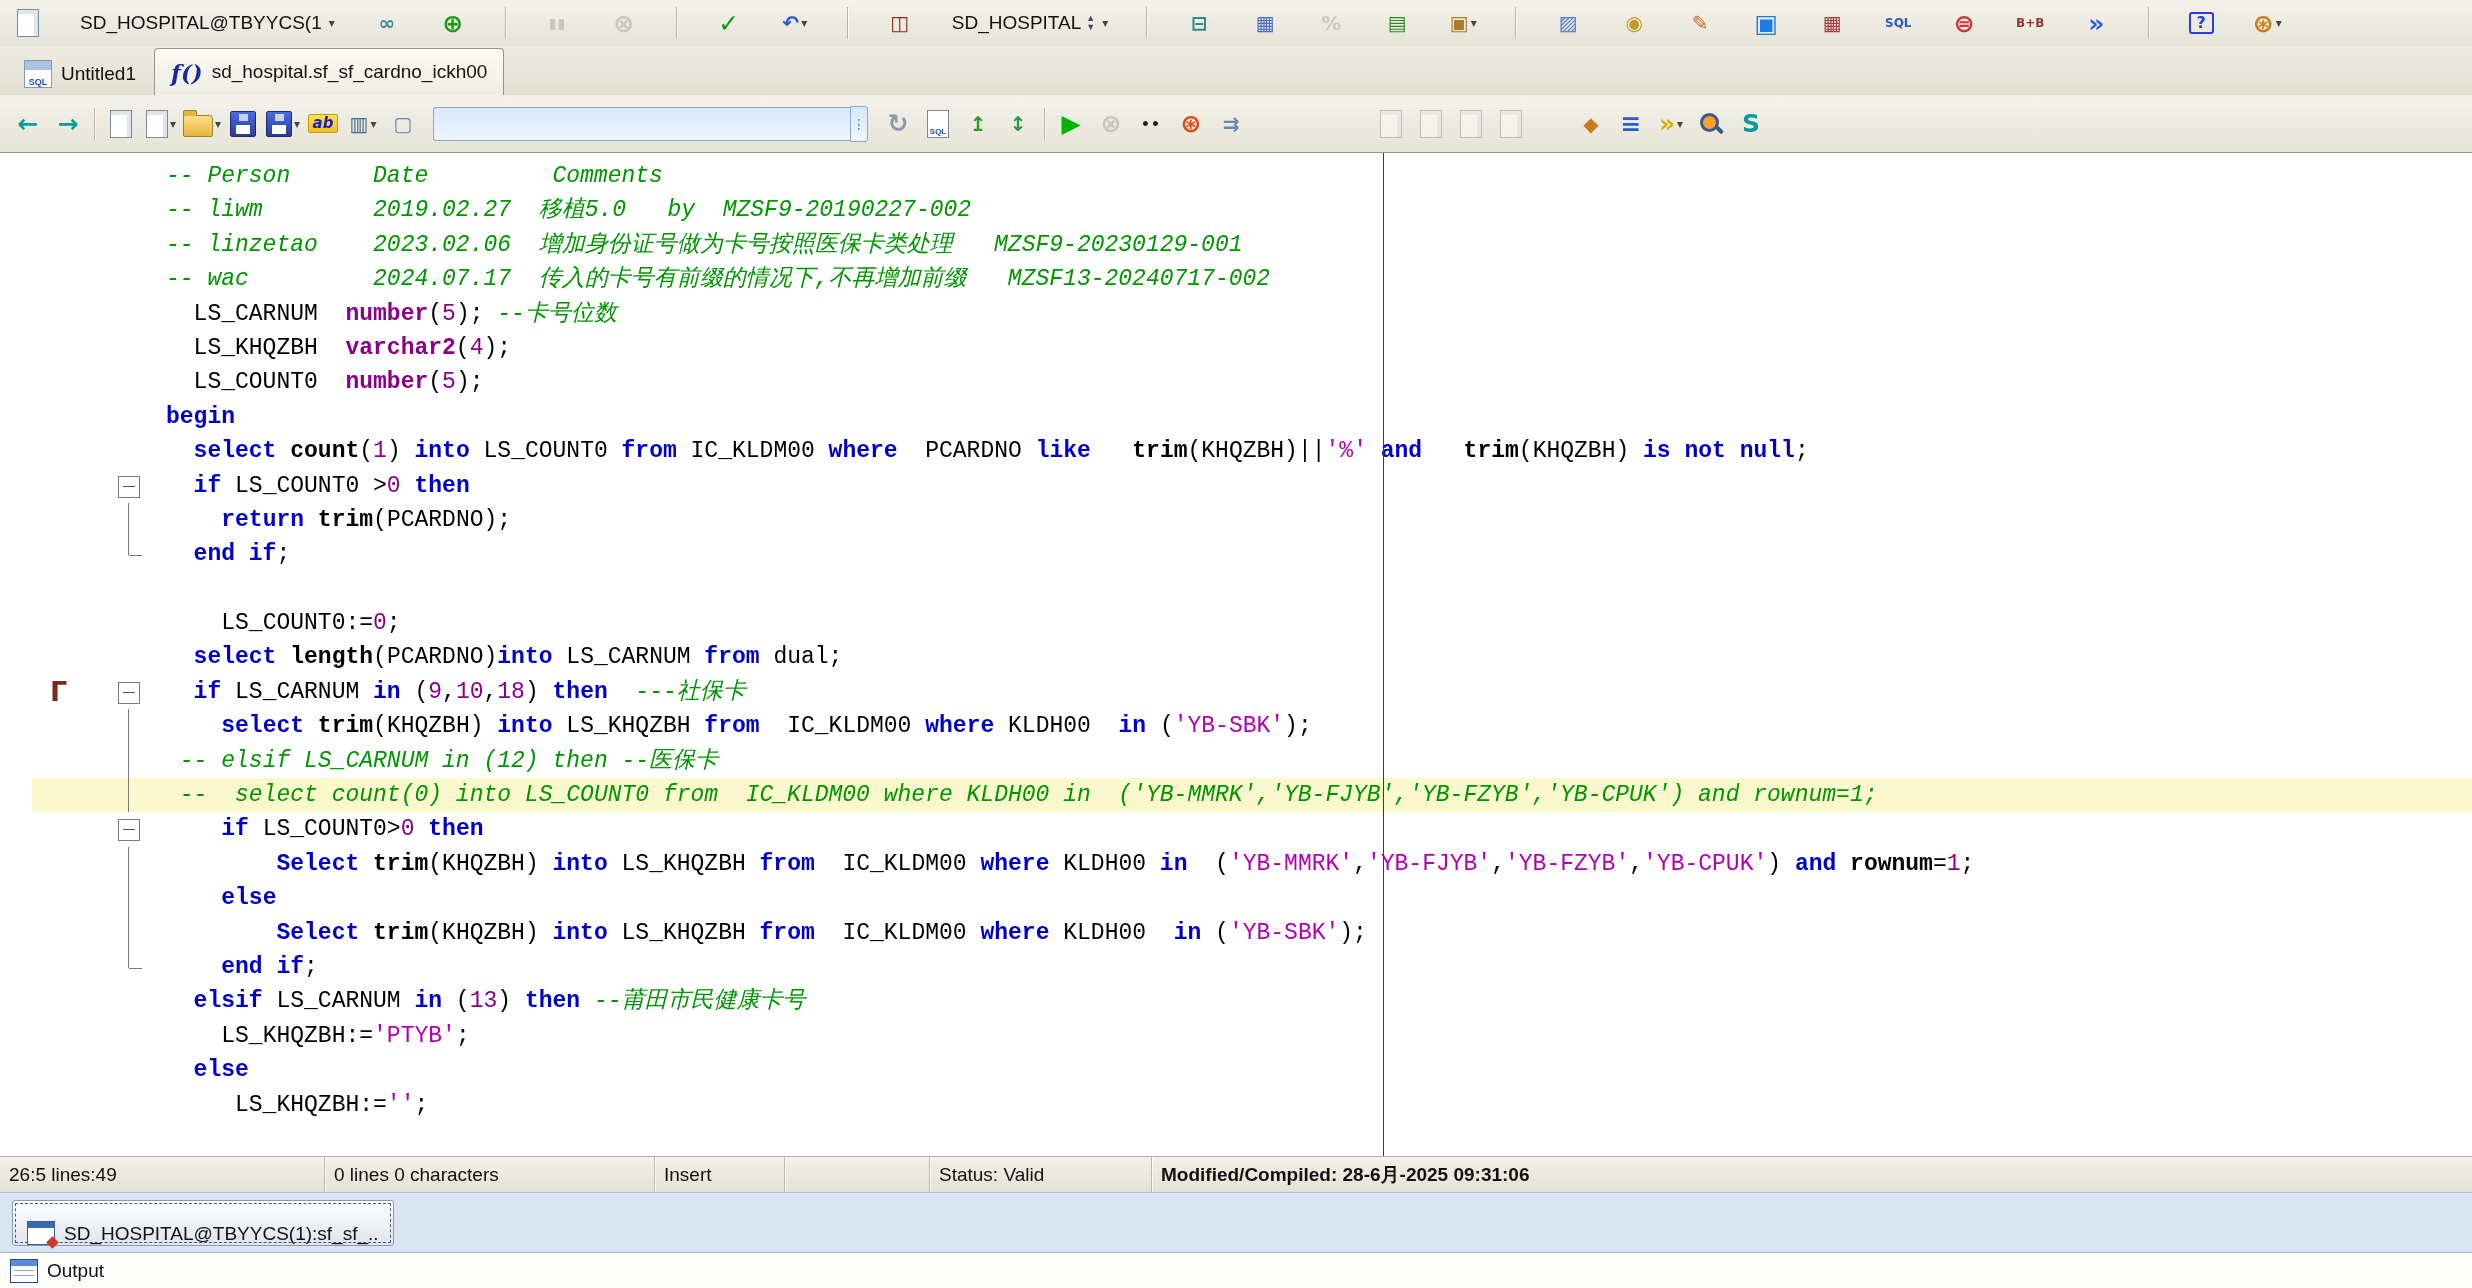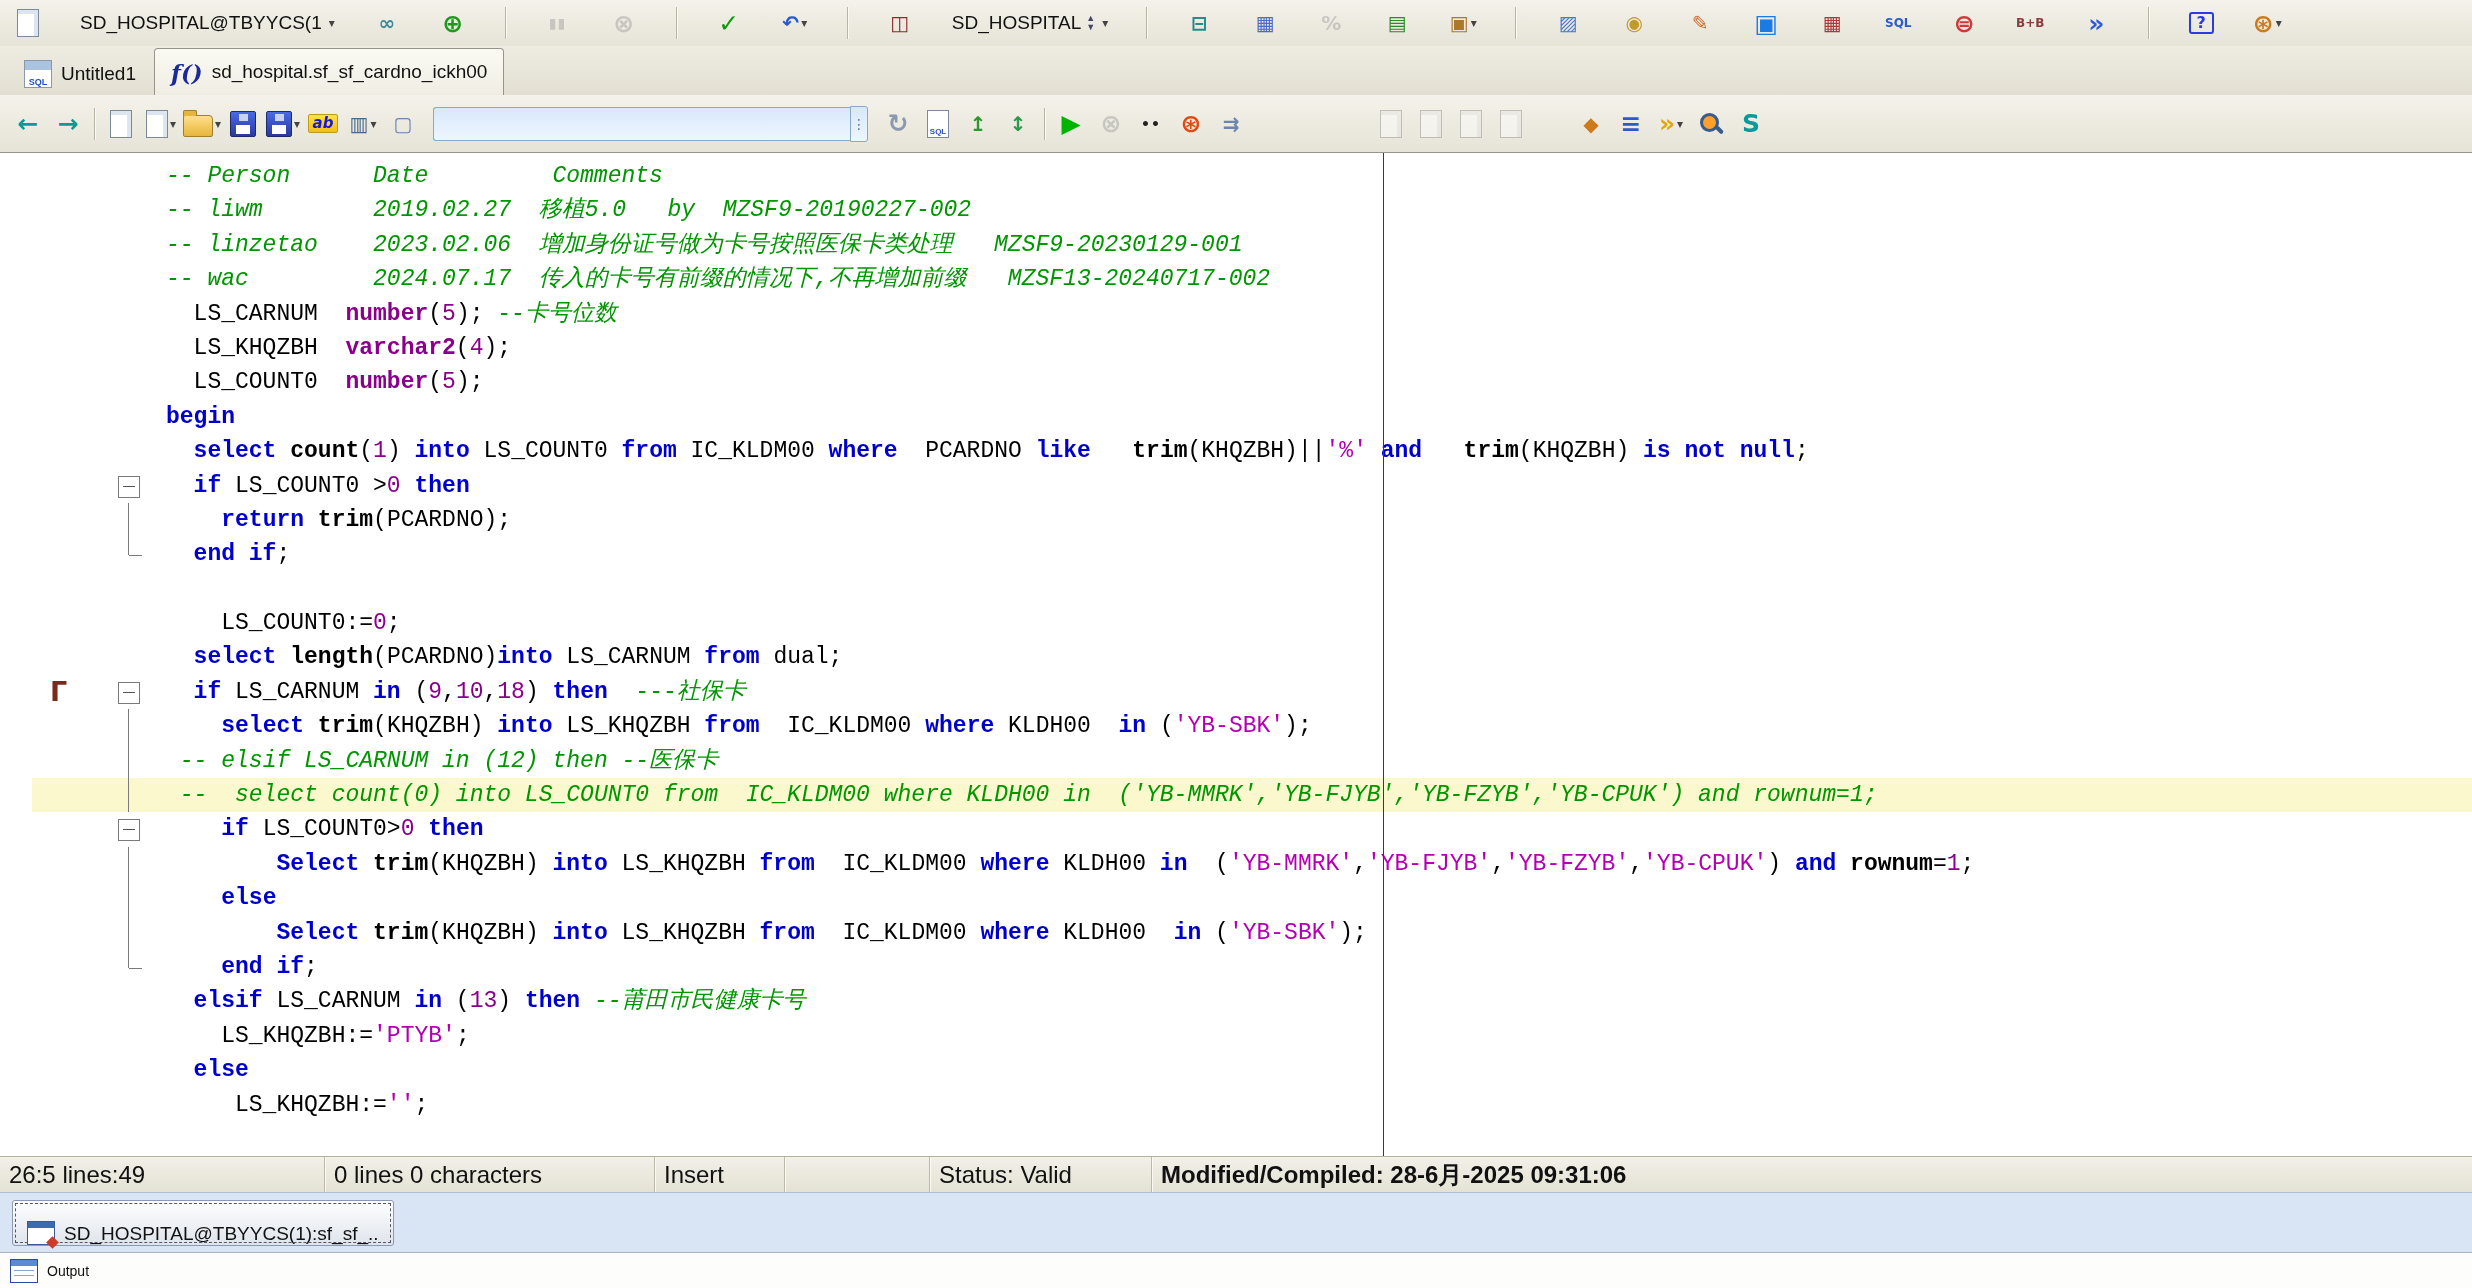--- a/index.html
+++ b/index.html
@@ -71,37 +71,37 @@
   .fn{color:#000;font-weight:bold;}
   .pl{color:#000;}
   .f-box{position:absolute;left:86px;top:7px;width:20px;height:20px;border:1px solid #7a7a7a;background:#fff;}
   .f-box::after{content:"";position:absolute;left:4px;right:4px;top:9px;border-top:1px solid #555;}
   .f-v{position:absolute;left:96px;top:0;height:100%;border-left:1px solid #7a7a7a;}
   .f-corner{position:absolute;left:96px;top:0;height:18px;border-left:1px solid #7a7a7a;}
   .f-corner::after{content:"";position:absolute;top:18px;left:0;width:13px;border-top:1px solid #7a7a7a;}
   .mk{position:absolute;left:18px;top:0;color:#7a2a1a;font-weight:bold;font-size:27px;font-family:"DejaVu Sans",sans-serif;}
   .marginline{position:absolute;top:0;left:1383px;width:1px;height:100%;background:#3a3a3a;}
   
-  .statusbar{position:absolute;top:1156px;left:0;right:0;height:36px;display:flex;font-size:24px;color:#111;
+  .statusbar{position:absolute;top:1156px;left:0;right:0;height:36px;display:flex;font-size:19px;color:#111;
              background:linear-gradient(#f2f0e8,#e4e1d4);border-top:1px solid #b5b2a4;}
   .seg{display:flex;align-items:center;padding:0 9px;border-right:1px solid #bcb8aa;box-shadow:1px 0 0 #fbfaf2;flex:none;overflow:hidden;}
   .seg.s1{width:306px;}.seg.s2{width:311px;}.seg.s3{width:111px;text-align:center;}.seg.s4{width:126px;}.seg.s5{width:203px;}
   .seg.s6{flex:1;font-weight:bold;border-right:none;}
   
   .wintabs{position:absolute;top:1192px;left:0;right:0;height:60px;background:#d9e4f5;border-top:1px solid #aebed6;
            display:flex;align-items:center;padding-left:12px;}
   .wtab{display:flex;align-items:flex-end;gap:9px;height:44px;padding:0 14px;font-size:19px;color:#111;
         background:linear-gradient(#ffffff,#dfe4ec);border:1px solid #8a9ab5;border-radius:3px;
         outline:1px dashed #556;outline-offset:-4px;}
   .wicon{width:26px;height:22px;border:1px solid #3a5a9a;background:#fff;position:relative;flex:none;}
   .wicon::before{content:"";position:absolute;left:0;right:0;top:0;height:6px;background:#3a6ab0;}
   .wicon::after{content:"";position:absolute;right:-3px;bottom:-3px;width:9px;height:9px;background:#cc3a2a;
                 transform:rotate(45deg);}
   .outputrow{position:absolute;top:1252px;left:0;right:0;height:36px;background:#fdfdfb;border-top:1px solid #a8b4c4;
-             display:flex;align-items:center;gap:9px;padding-left:10px;font-size:14px;color:#111;}
+             display:flex;align-items:center;gap:9px;padding-left:10px;font-size:19px;color:#111;}
   .oicon{width:26px;height:22px;border:1px solid #2a4a9a;background:#fff;position:relative;flex:none;}
   .oicon::before{content:"";position:absolute;left:0;right:0;top:0;height:6px;background:#5a8ad6;}
   .oicon::after{content:"";position:absolute;left:3px;right:3px;top:10px;height:1px;background:#8aa6cc;
                 box-shadow:0 5px 0 #8aa6cc;}
 </style>
 </head>
 <body>
 
 <div class="tb" id="tb1">
     <div class="tbi">

